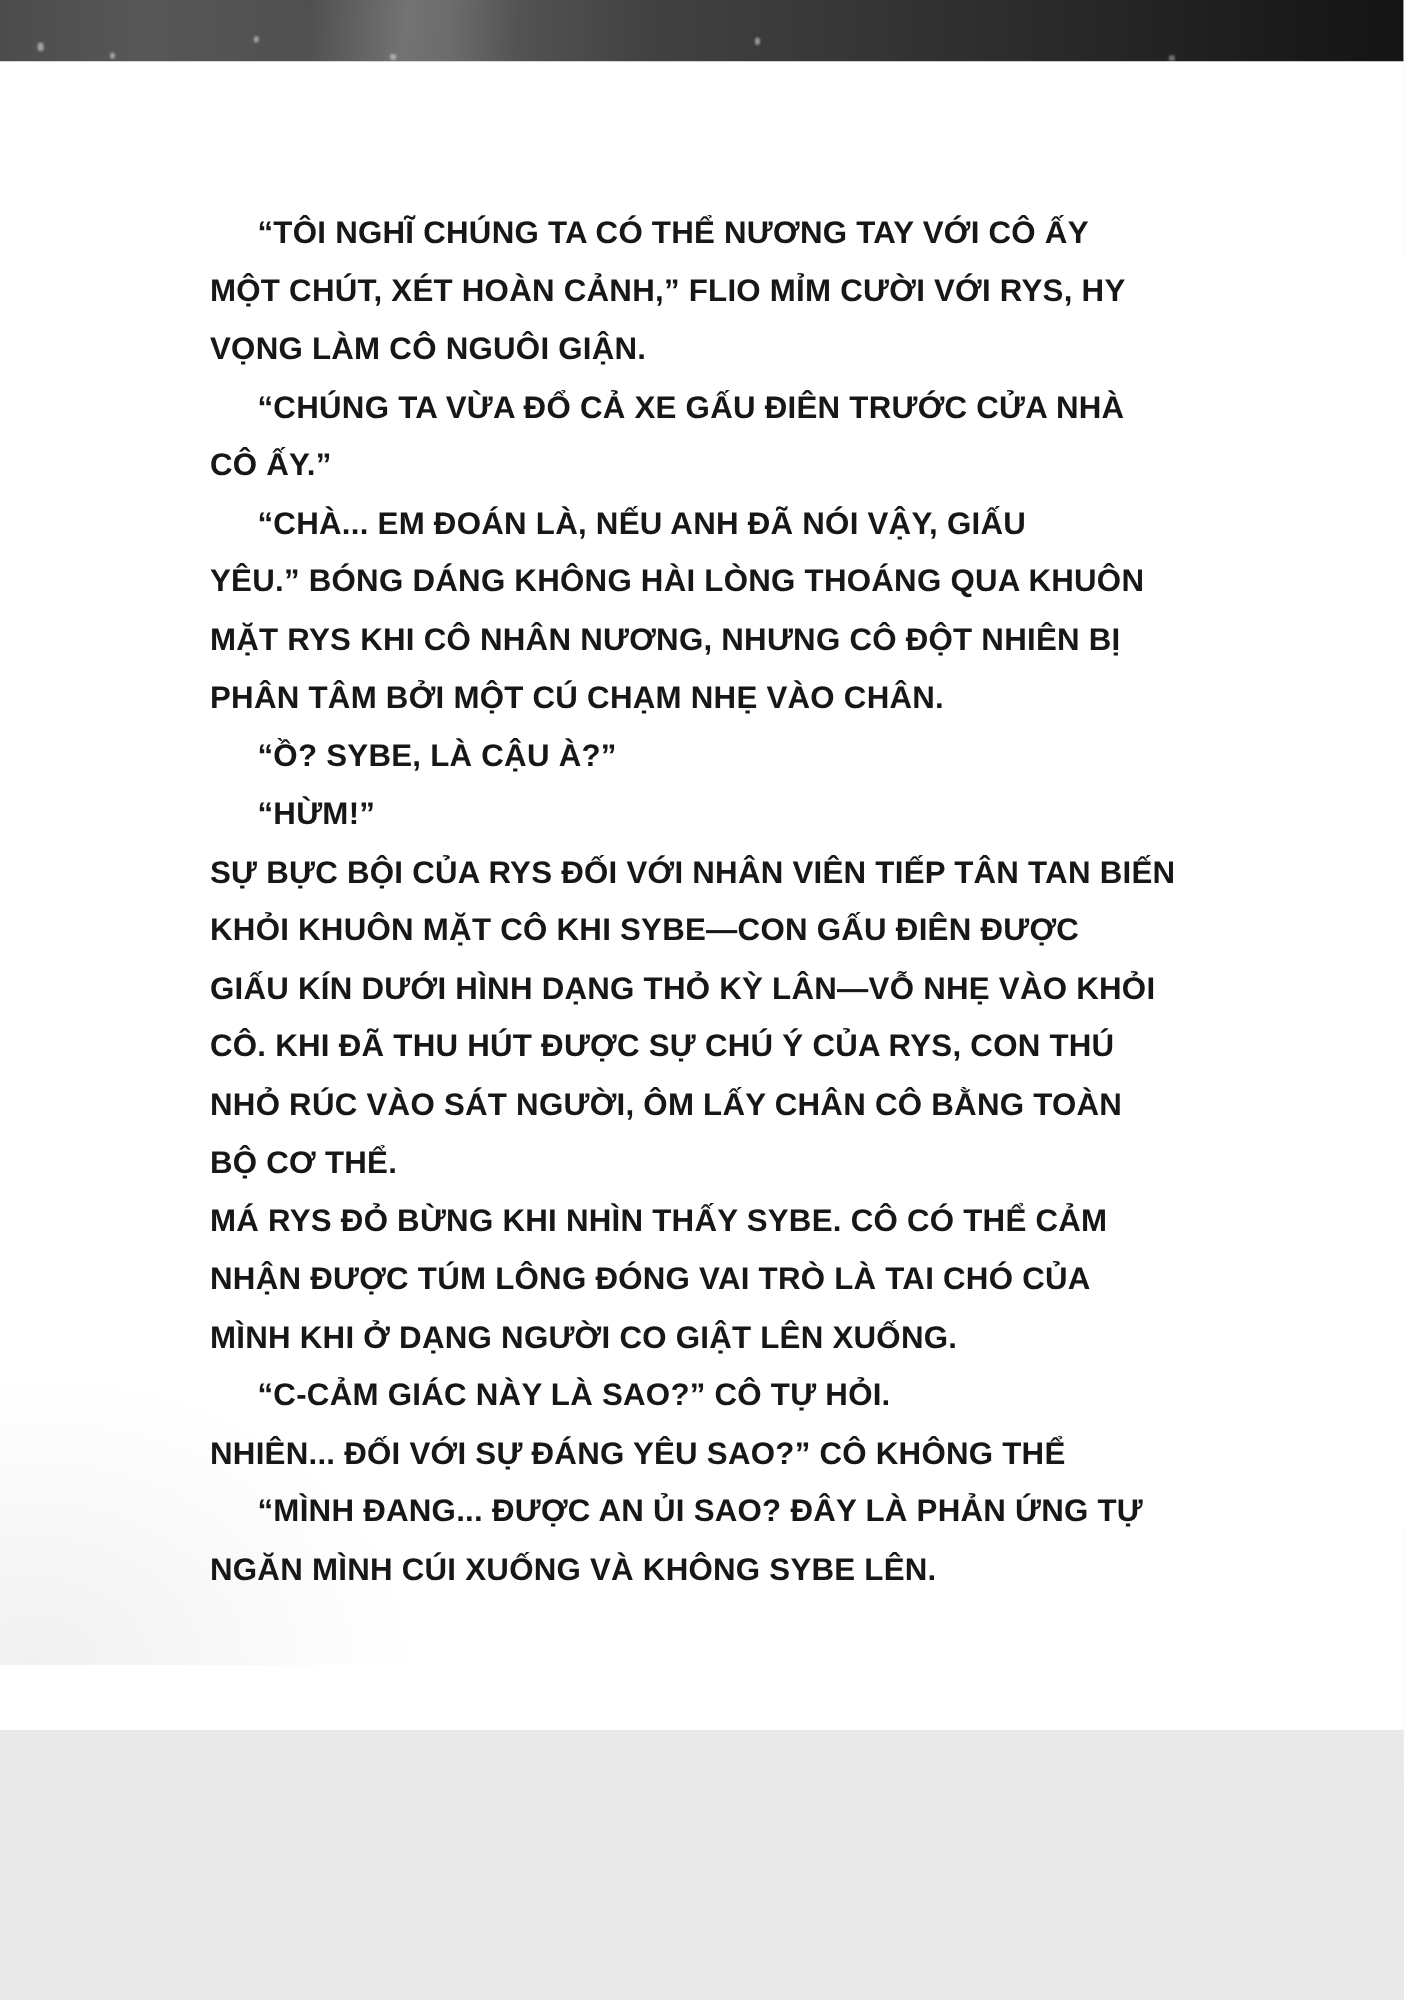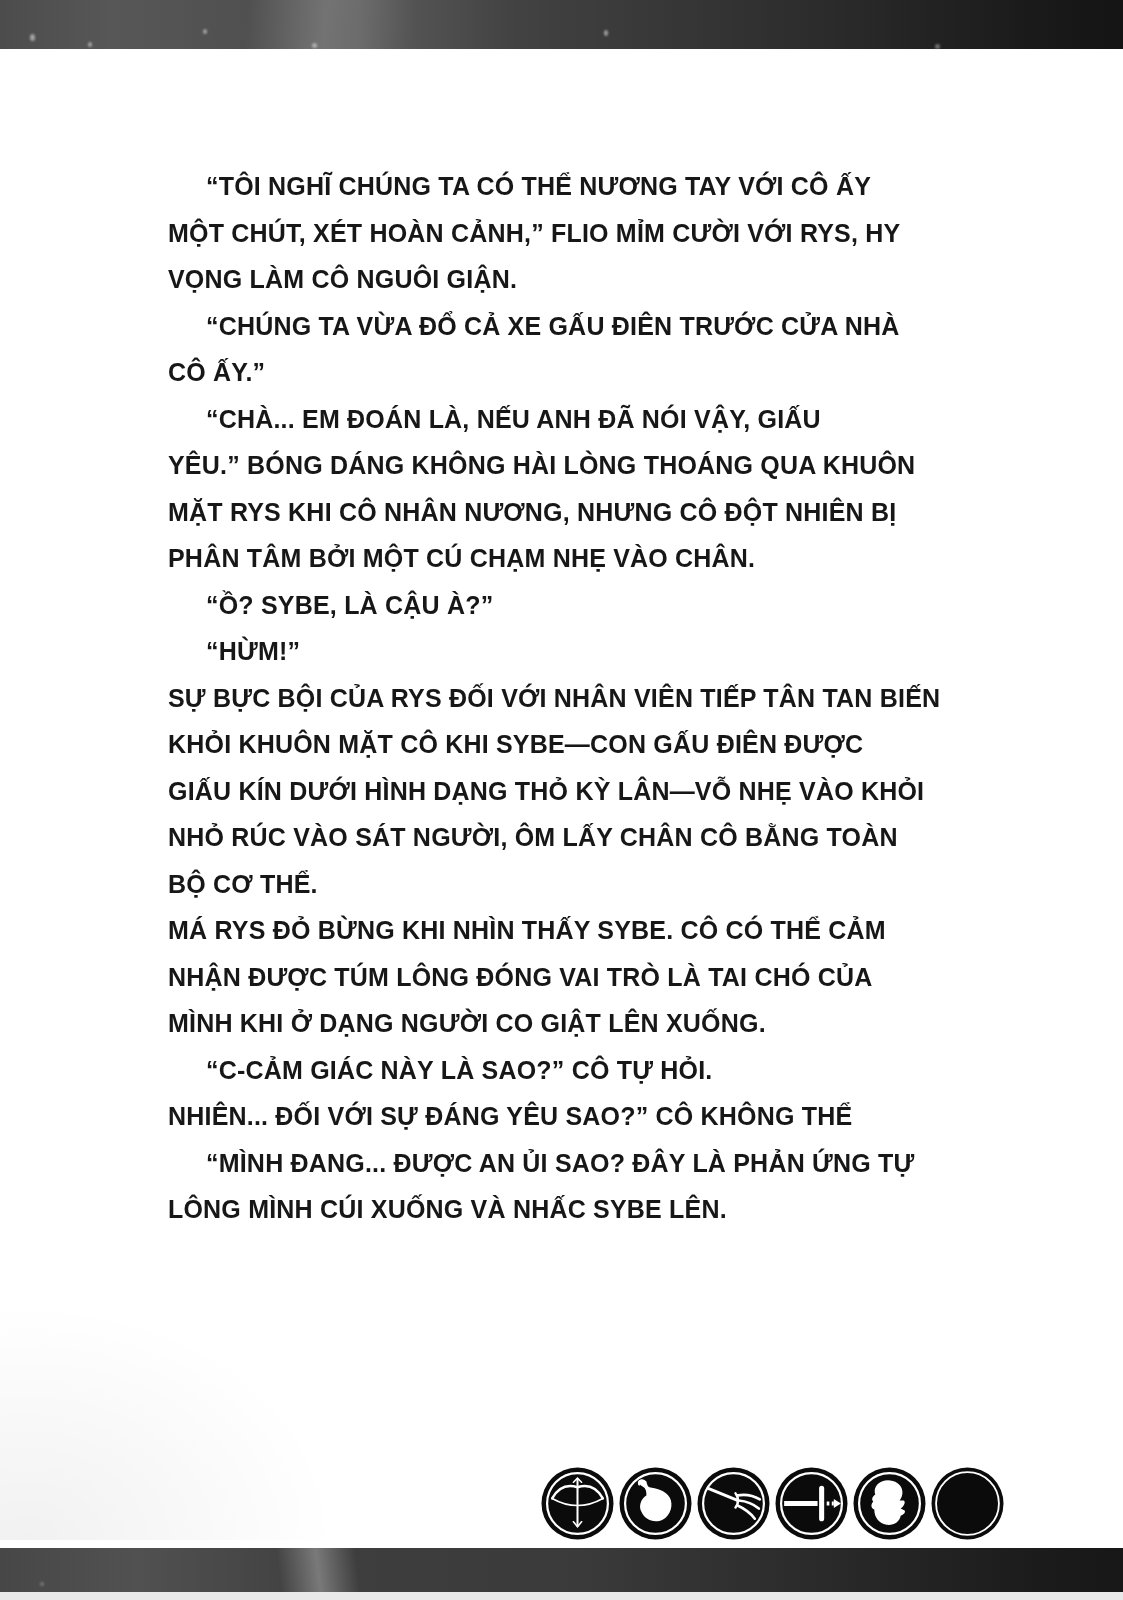--- a/index.html
+++ b/index.html
@@ -1,18 +1,18 @@
 <!DOCTYPE html>
 <html><head>
 <meta charset="utf-8">
 <style>
   html,body{margin:0;padding:0;background:#e9e9e9;}
   .page{
     position:relative;
-    width:1123px;height:1592px;
+    width:1123px;height:1384px;
     background:#ffffff;
     overflow:hidden;
     font-family:"Liberation Sans", sans-serif;
   }
   
   .scan-bar{position:absolute;left:0;width:100%;}
   .scan-bar.top{
     top:0;height:49px;
     background:
       linear-gradient(94deg, rgba(255,255,255,0) 22%, rgba(255,255,255,.16) 29%, rgba(255,255,255,0) 37%),
@@ -85,35 +85,36 @@
       <p class="para">
         <span class="line indent">“Ồ? SYBE, LÀ CẬU À?”</span>
       </p>
       <p class="para">
         <span class="line indent">“HỪM!”</span>
       </p>
       <p class="para">
         <span class="line">SỰ BỰC BỘI CỦA RYS ĐỐI VỚI NHÂN VIÊN TIẾP TÂN TAN BIẾN</span>
         <span class="line">KHỎI KHUÔN MẶT CÔ KHI SYBE—CON GẤU ĐIÊN ĐƯỢC</span>
         <span class="line">GIẤU KÍN DƯỚI HÌNH DẠNG THỎ KỲ LÂN—VỖ NHẸ VÀO KHỎI</span>
+        <span class="line">CÔ. KHI ĐÃ THU HÚT ĐƯỢC SỰ CHÚ Ý CỦA RYS, CON THÚ</span>
         <span class="line">NHỎ RÚC VÀO SÁT NGƯỜI, ÔM LẤY CHÂN CÔ BẰNG TOÀN</span>
         <span class="line">BỘ CƠ THỂ.</span>
       </p>
       <p class="para">
         <span class="line">MÁ RYS ĐỎ BỪNG KHI NHÌN THẤY SYBE. CÔ CÓ THỂ CẢM</span>
         <span class="line">NHẬN ĐƯỢC TÚM LÔNG ĐÓNG VAI TRÒ LÀ TAI CHÓ CỦA</span>
         <span class="line">MÌNH KHI Ở DẠNG NGƯỜI CO GIẬT LÊN XUỐNG.</span>
       </p>
       <p class="para">
         <span class="line indent">“C-CẢM GIÁC NÀY LÀ SAO?” CÔ TỰ HỎI.</span>
       </p>
       <p class="para">
         <span class="line">NHIÊN... ĐỐI VỚI SỰ ĐÁNG YÊU SAO?” CÔ KHÔNG THỂ</span>
         <span class="line indent">“MÌNH ĐANG... ĐƯỢC AN ỦI SAO? ĐÂY LÀ PHẢN ỨNG TỰ</span>
-        <span class="line">LÔNG MÌNH CÚI XUỐNG VÀ NHẤC SYBE LÊN.</span>
+        <span class="line">NGĂN MÌNH CÚI XUỐNG VÀ KHÔNG SYBE LÊN.</span>
       </p>
     </div>
 
   <div class="icon-row">
 
     <span class="badge">
       <svg viewBox="0 0 72 72" xmlns="http://www.w3.org/2000/svg">
         <circle cx="36" cy="36" r="35.5" fill="#0b0b0b"></circle>
         <circle cx="36" cy="36" r="30" fill="none" stroke="#ffffff" stroke-width="2.2"></circle>
         <line x1="36" y1="11" x2="36" y2="59" stroke="#ffffff" stroke-width="2"></line>

